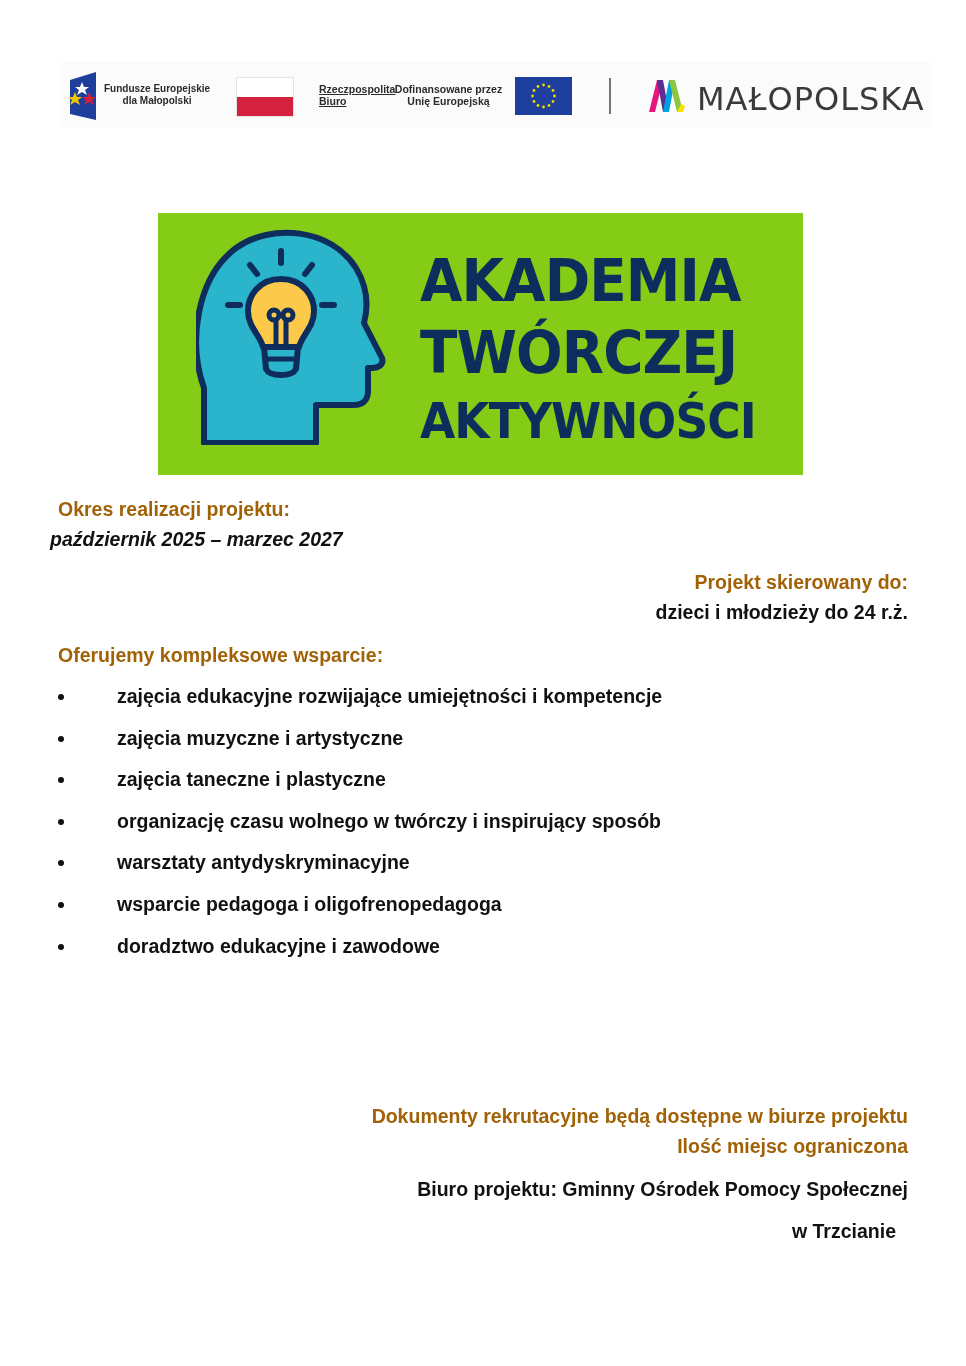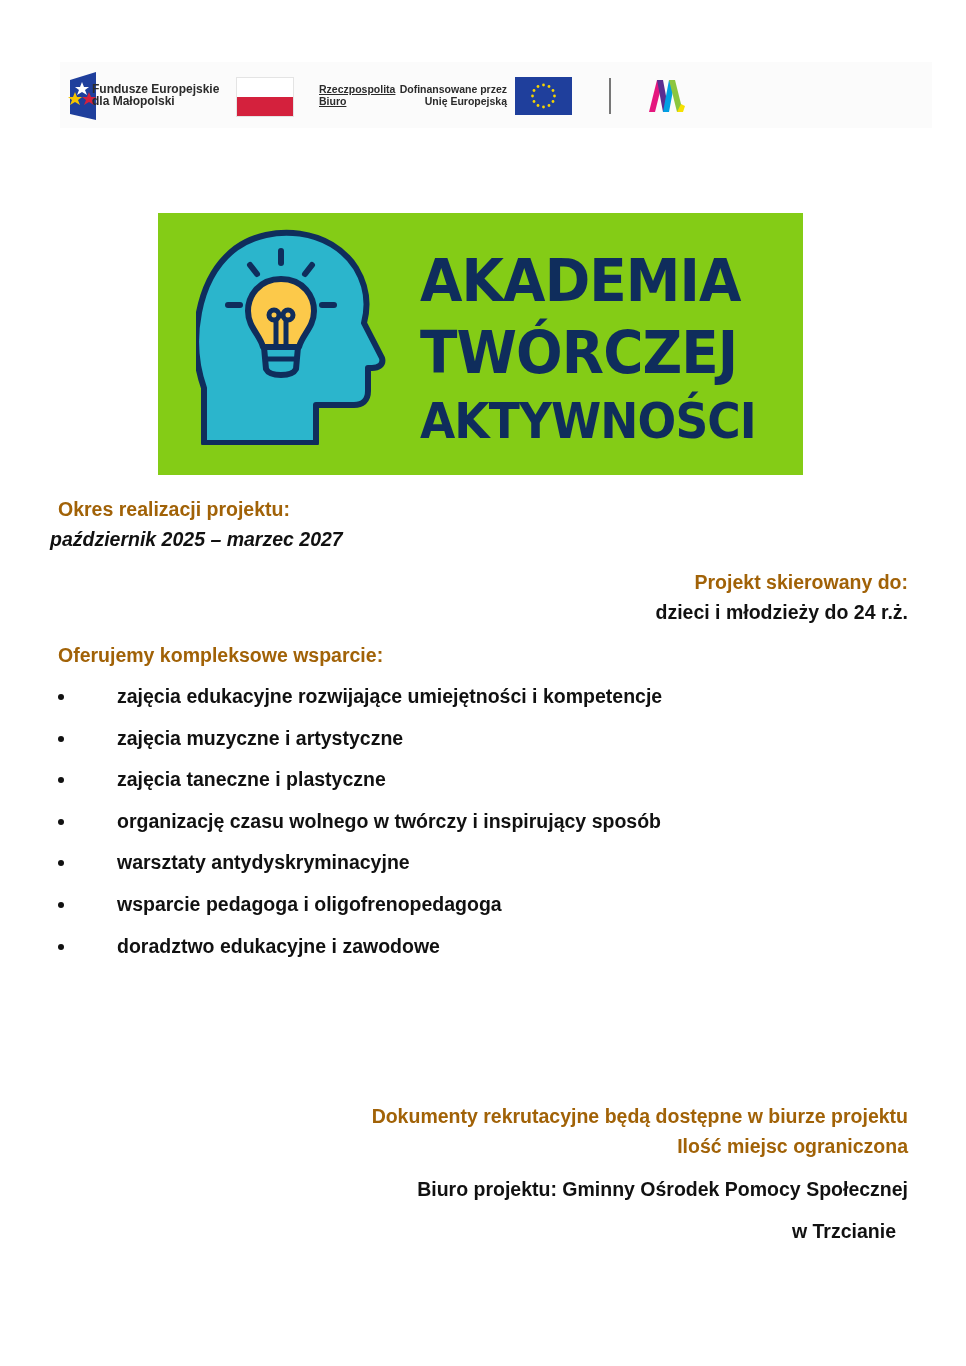--- a/index.html
+++ b/index.html
@@ -1,26 +1,26 @@
 <!DOCTYPE html>
 <html><head>
 <meta charset="utf-8">
 <style>
   html, body { margin: 0; padding: 0; background: #ffffff; }
   body { width: 966px; height: 1366px; position: relative; overflow: hidden; font-family: "Liberation Sans", sans-serif; color: #111; }
 
   
   .logo-strip { position: absolute; left: 60px; top: 62px; width: 872px; height: 66px; background: #fbfbfb; }
   .fe-logo { position: absolute; left: 8px; top: 8px; }
-  .fe-text { position: absolute; left: 32px; top: 21px; font-size: 12px; line-height: 12px; font-weight: bold; color: #2b2b2b; }
+  .fe-text { position: absolute; left: 44px; top: 21px; font-size: 10px; line-height: 12px; font-weight: bold; color: #2b2b2b; text-align: center; }
   .flag-pl { position: absolute; left: 176px; top: 15px; width: 56px; height: 38px; border: 1px solid #e4e4e4; }
   .flag-pl .w { height: 50%; background: #ffffff; }
   .flag-pl .r { height: 50%; background: #d4213d; }
   .rp-text { position: absolute; left: 259px; top: 21px; font-size: 10.5px; line-height: 12px; font-weight: bold; color: #2b2b2b; text-decoration: underline; }
-  .ue-text { position: absolute; left: 330px; top: 21px; width: 117px; text-align: right; font-size: 10.5px; line-height: 12px; font-weight: bold; color: #2b2b2b; }
+  .ue-text { position: absolute; left: 330px; top: 21px; width: 117px; text-align: center; font-size: 10.5px; line-height: 12px; font-weight: bold; color: #2b2b2b; }
   .flag-eu { position: absolute; left: 455px; top: 15px; width: 57px; height: 38px; background: #1f3f9c; }
   .sep { position: absolute; left: 549px; top: 16px; width: 2px; height: 36px; background: #777; }
   .mp-logo { position: absolute; left: 585px; top: 14px; }
   .mp-text { position: absolute; left: 637px; top: 18px; font-size: 32px; letter-spacing: 1px; color: #3a3a3a; font-family: "DejaVu Sans", sans-serif; }
 
   
   .main-logo { position: absolute; left: 158px; top: 213px; width: 645px; height: 262px; background: #84cc16; }
   .head-icon { position: absolute; left: 38px; top: 10px; }
   .brand-title { position: absolute; left: 262px; top: 32px; font-family: "DejaVu Sans", sans-serif; font-weight: bold; color: #0f2d5c; font-size: 59px; line-height: 72px; letter-spacing: -1px; transform: scaleX(0.93); transform-origin: left top; }
   .brand-title div { white-space: nowrap; }
@@ -86,20 +86,21 @@
 
   <div class="sep"></div>
 
   <svg class="mp-logo" width="44" height="38" viewBox="0 0 44 38">
     <path d="M4 36 L12 4 L18 4 L10 36 Z" fill="#e5177e"></path>
     <path d="M12 4 L18 4 L24 36 L18 36 Z" fill="#5b2e91"></path>
     <path d="M18 36 L24 36 L30 4 L24 4 Z" fill="#00a0e3"></path>
     <path d="M24 4 L30 4 L38 36 L32 36 Z" fill="#8cc63f"></path>
     <path d="M32 36 L38 36 L40 30 L36 28 Z" fill="#f6e100"></path>
   </svg>
+  <div class="mp-text">MAŁOPOLSKA</div>
 </div>
 
 <div class="main-logo">
   <svg class="head-icon" width="190" height="222" viewBox="0 0 190 222">
     <path d="M8 220 L8 165 C-8 120 0 55 40 25 C75 0 135 5 160 45 C172 65 172 85 168 100 L186 135 C188 142 182 145 176 145 L172 145 L172 168 C172 178 166 182 158 182 L120 182 L120 220 Z" fill="#2bb5cc" stroke="#0f2d5c" stroke-width="6" stroke-linejoin="round"></path>
 
     <g stroke="#0f2d5c" stroke-width="6" stroke-linecap="round">
       <line x1="85" y1="28" x2="85" y2="40"></line>
       <line x1="54" y1="42" x2="61" y2="51"></line>
       <line x1="116" y1="42" x2="109" y2="51"></line>

